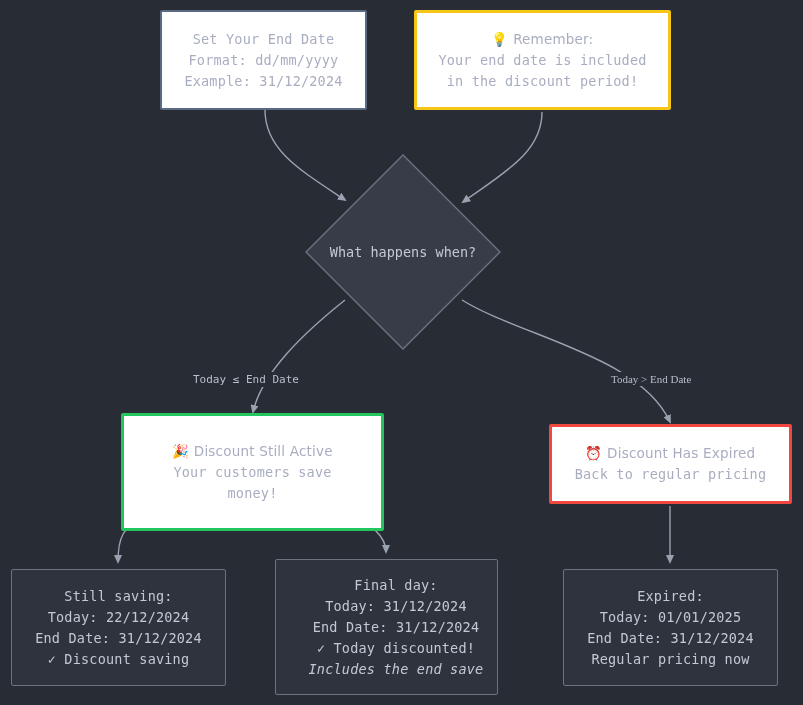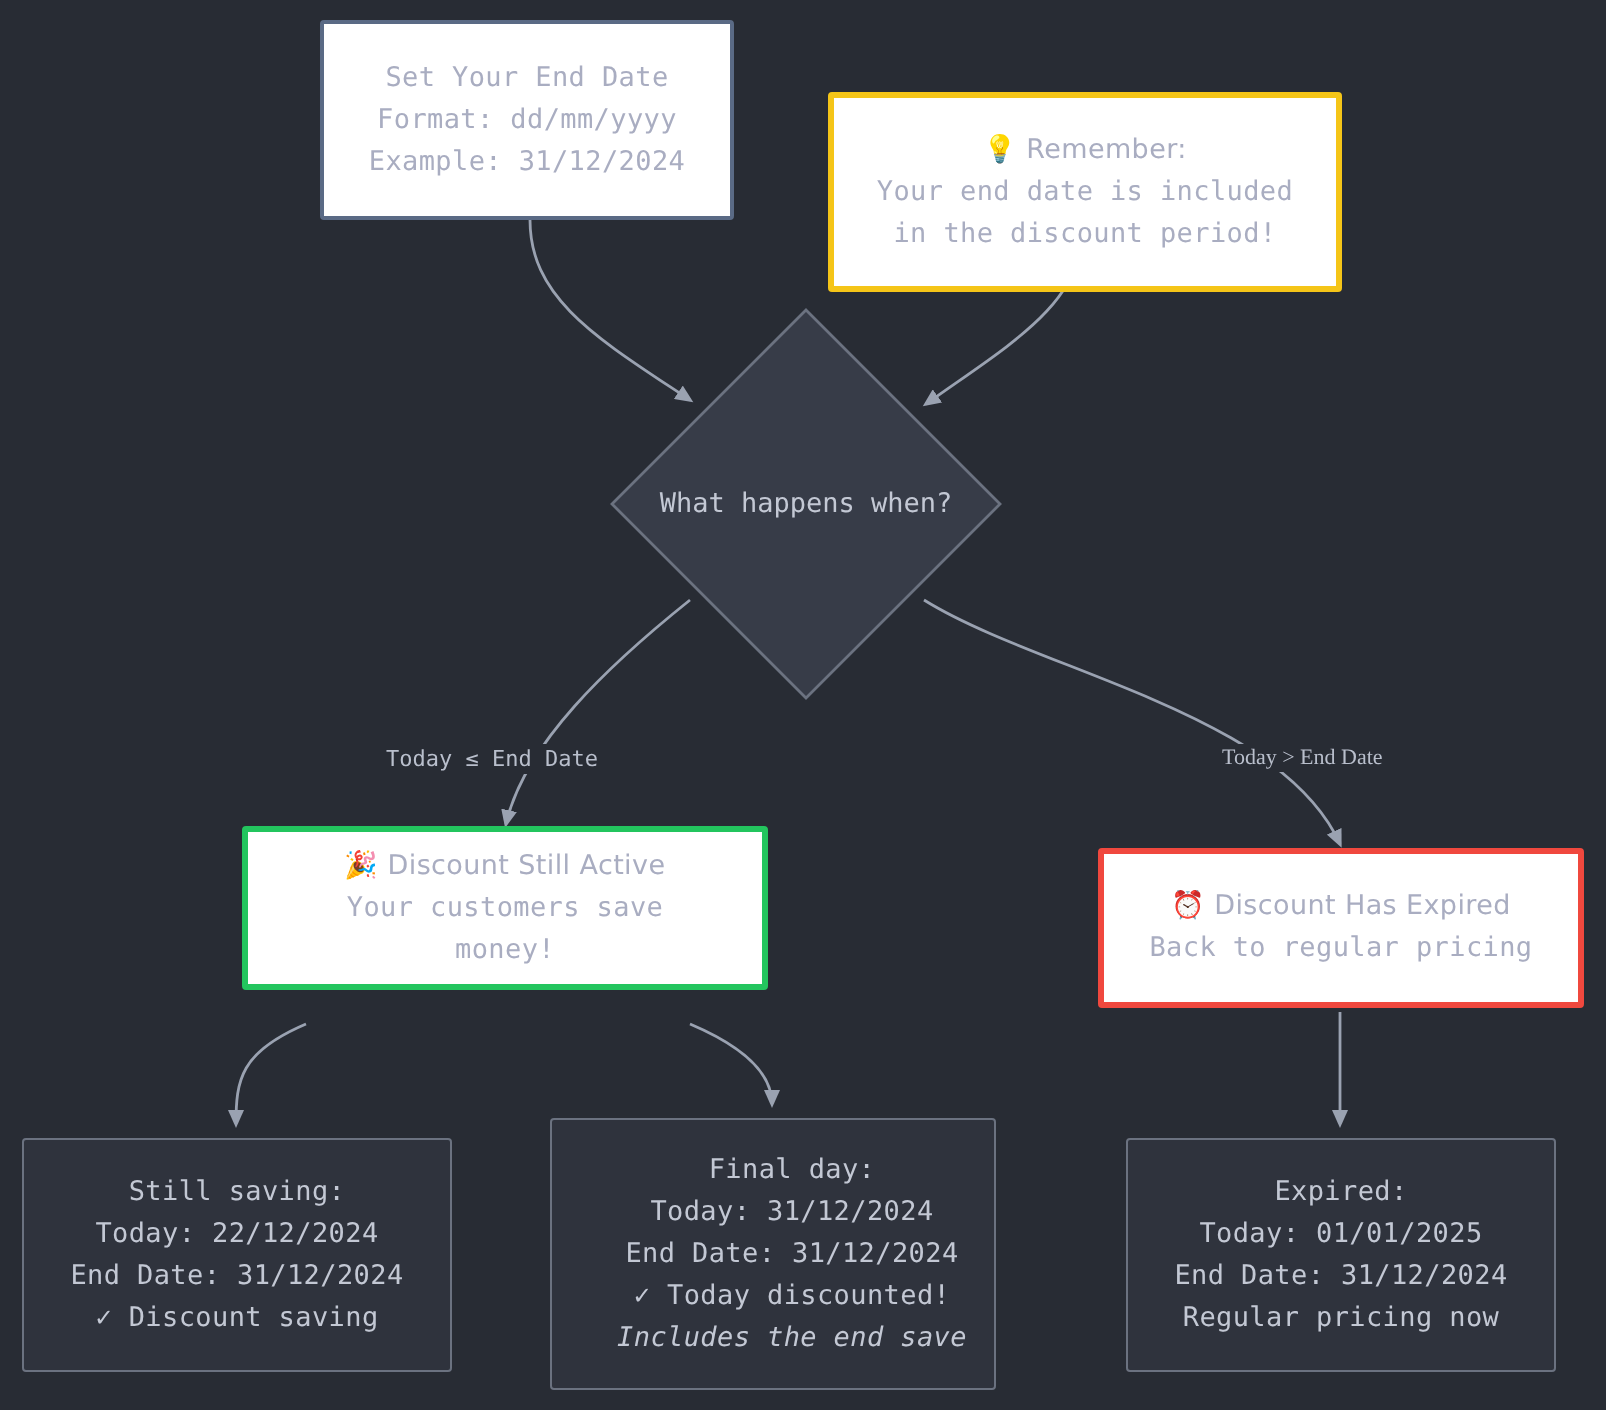--- a/index.html
+++ b/index.html
@@ -45,21 +45,20 @@
     background: #ffffff;
     color: #a9adc1;
     border: 2px solid #5a6a85;
     border-radius: 2px;
   }
   .box-warn {
     background: #ffffff;
     color: #a9adc1;
     border: 3px solid #f5c518;
     border-radius: 2px;
-    margin-top: 36px;
   }
   .box-success {
     background: #ffffff;
     color: #a9adc1;
     border: 3px solid #23c55e;
     border-radius: 2px;
   }
   .box-danger {
     background: #ffffff;
     color: #a9adc1;
@@ -153,21 +152,21 @@
     <svg class="diamond-shape" viewBox="0 0 200 200" xmlns="http://www.w3.org/2000/svg">
       <polygon points="100,3 197,100 100,197 3,100" fill="#373c48" stroke="#6b7280" stroke-width="1.4"></polygon>
     </svg>
     <div class="diamond-label">What happens when?</div>
   </div>
 
   <div class="edge-label" style="left:189px; top:372px;">Today ≤ End Date</div>
 
   <div class="edge-label" style="left:607px; top:372px;font-family:Liberation Serif, serif;">Today &gt; End Date</div>
 
-  <div class="node box-success" style="left:121px; top:413px; width:263px; height:82px;">
+  <div class="node box-success" style="left:121px; top:413px; width:263px; height:118px;">
     <span class="line emoji">🎉 Discount Still Active</span>
     <span class="line">Your customers save</span>
     <span class="line">money!</span>
   </div>
 
   <div class="node box-danger" style="left:549px; top:424px; width:243px; height:80px;">
     <span class="line emoji">⏰ Discount Has Expired</span>
     <span class="line">Back to regular pricing</span>
   </div>
 

